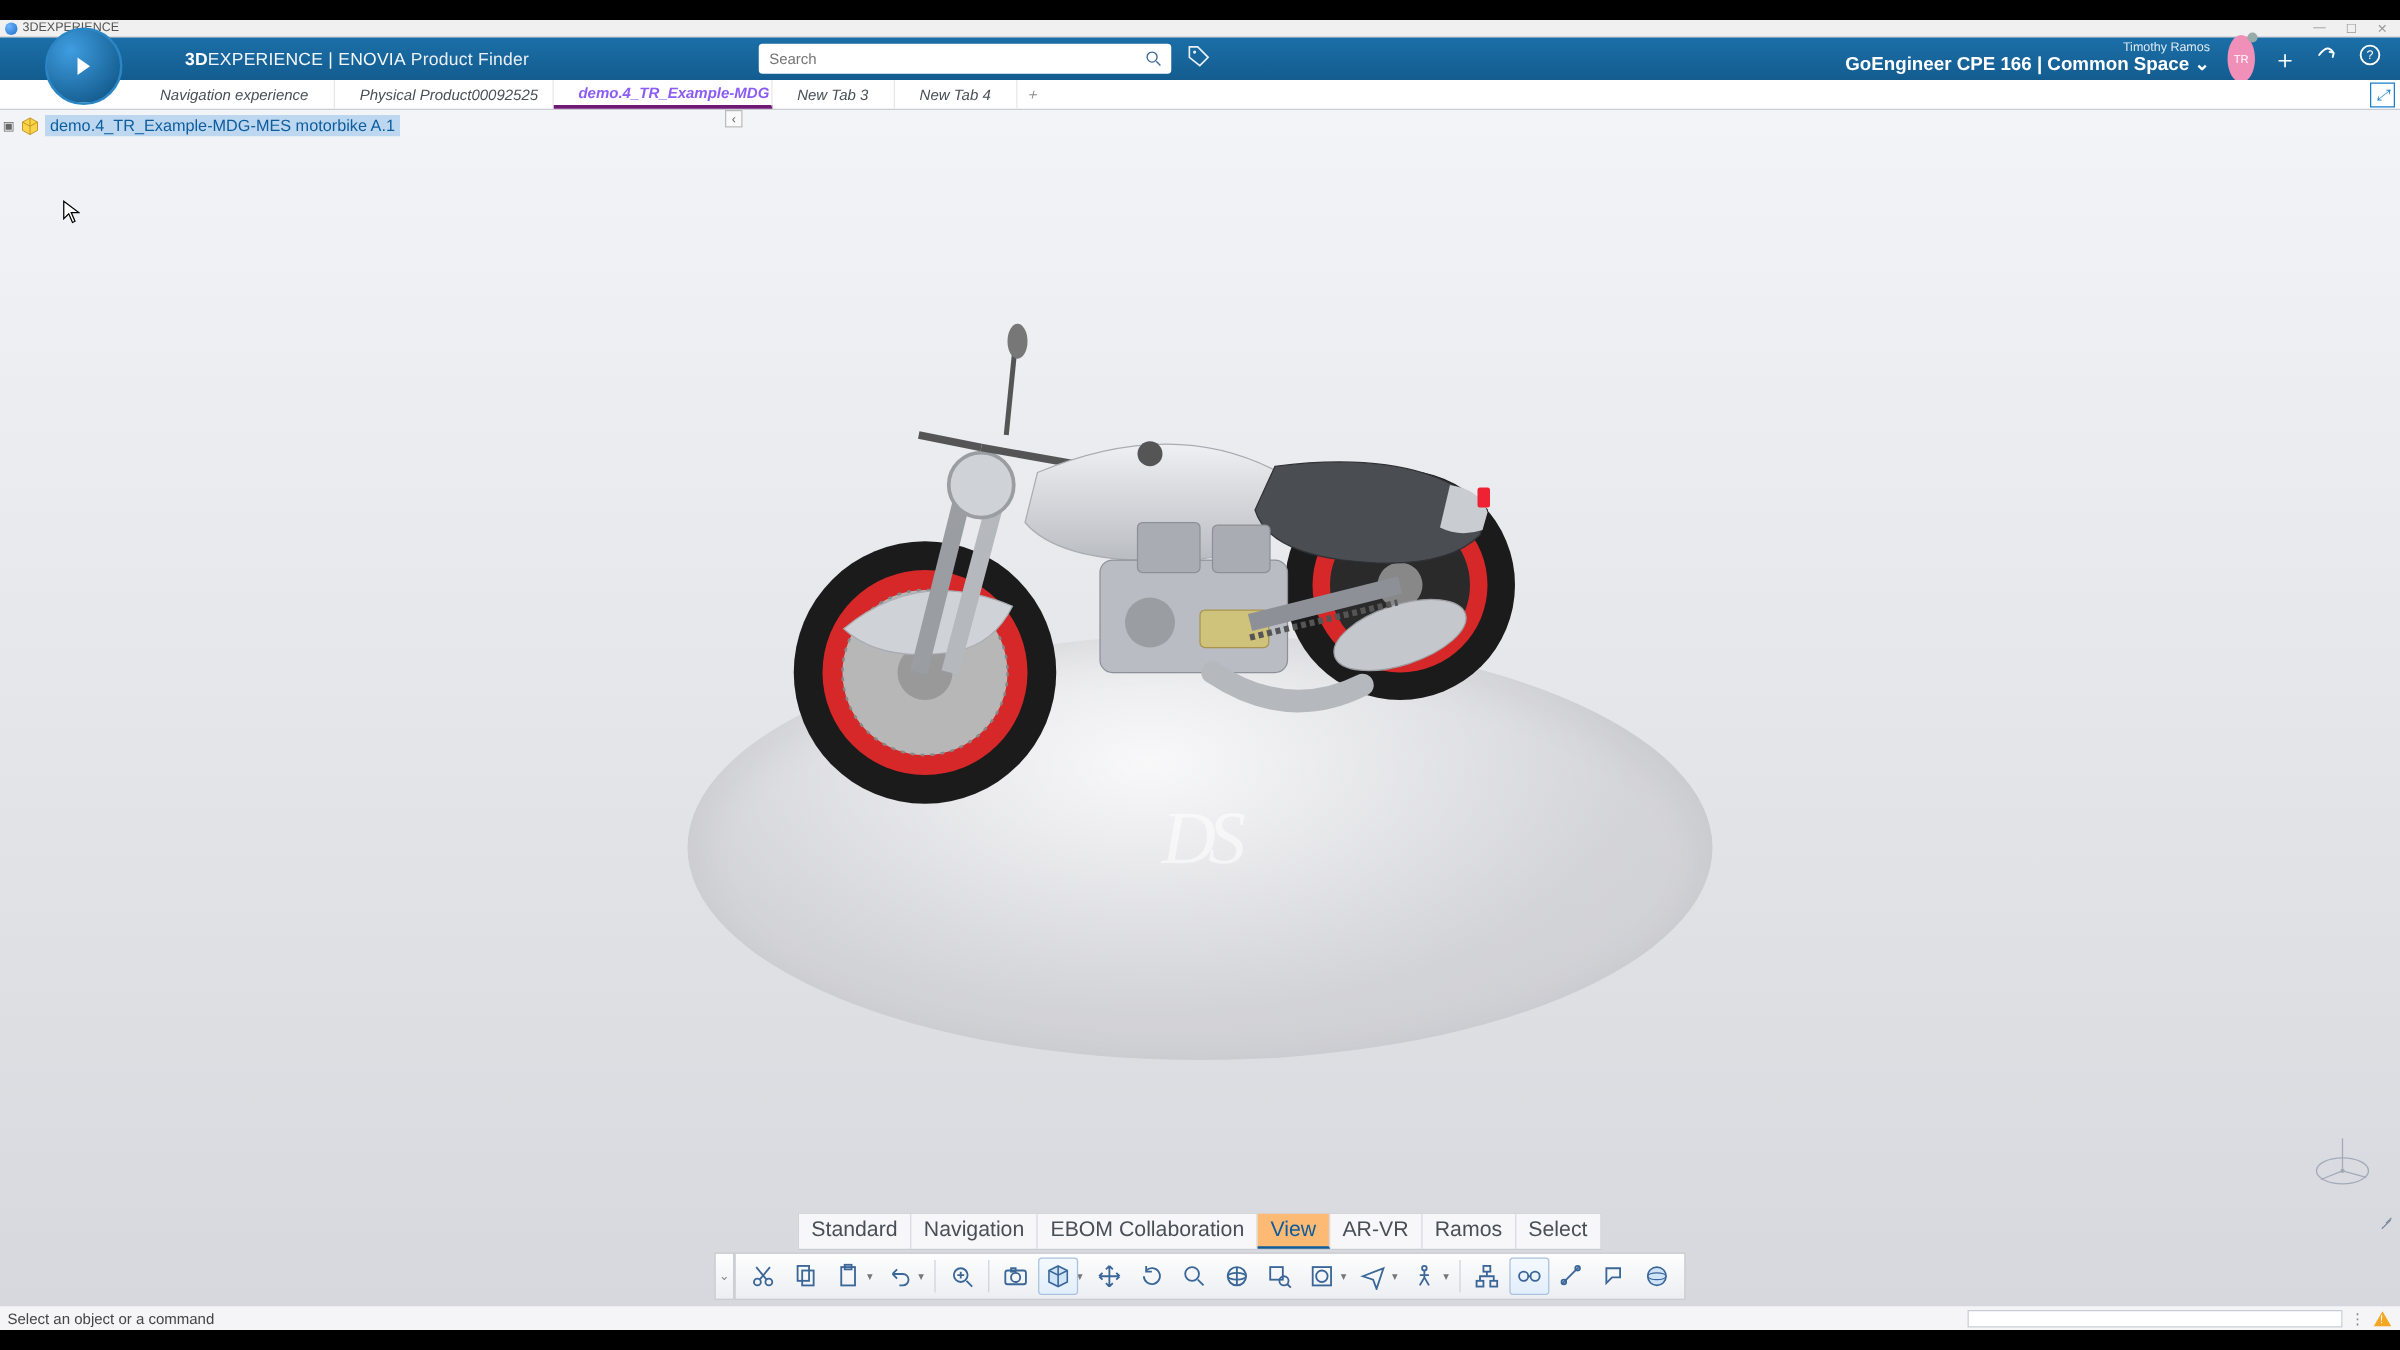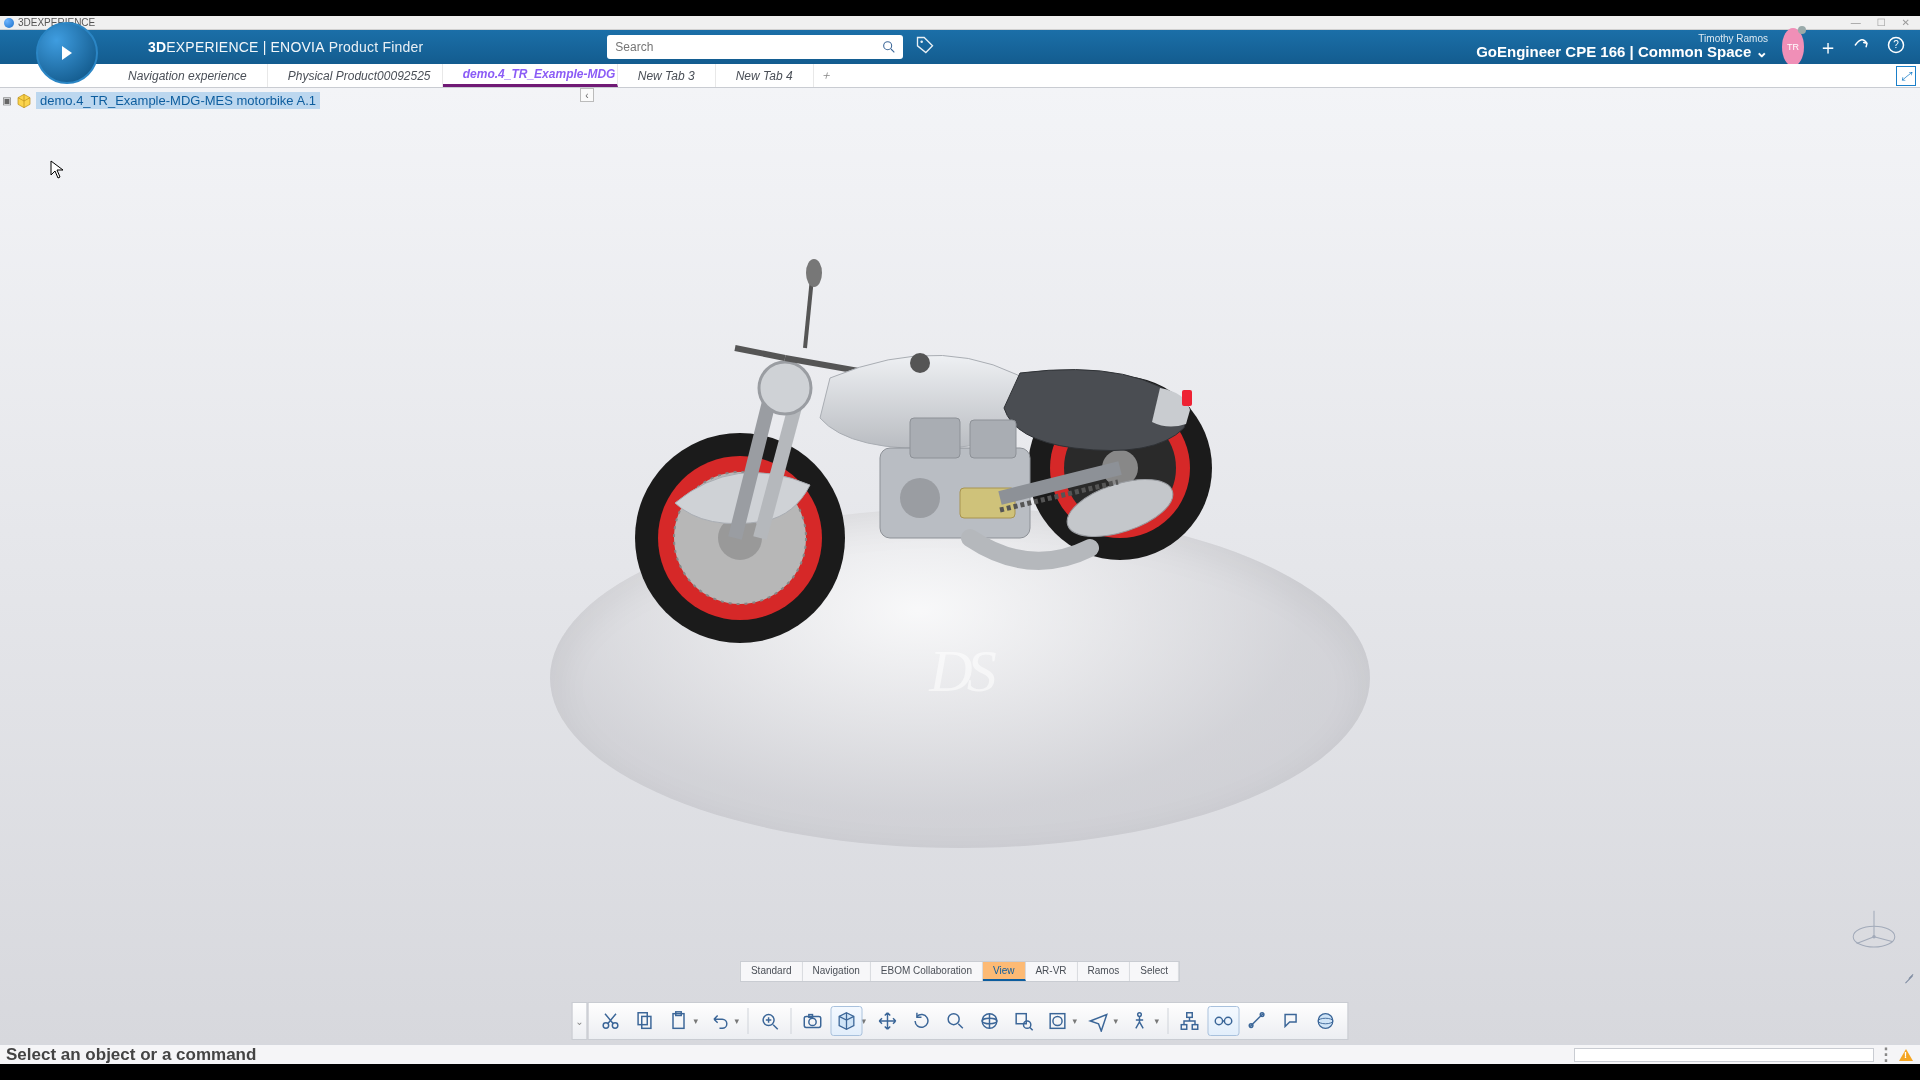--- a/index.html
+++ b/index.html
@@ -20,21 +20,21 @@
   .header { height: 34px; background: linear-gradient(#1b6fa8, #135c8f); display: flex; align-items: center; color: #fff; padding: 0 8px; position: relative; gap: 24px; }
   .compass-hub { position: relative; width: 70px; height: 70px; margin-top: 20px; margin-left: 28px; margin-right: 10px; z-index: 20; }
   .compass-ring { width: 62px; height: 62px; border-radius: 50%; background: radial-gradient(circle at 32% 28%, #3f9de0, #0a4d7c); border: 2px solid #2b86c5; display:flex; align-items:center; justify-content:center; }
   .compass-ring .play { width:0;height:0;border-left:10px solid #fff;border-top:7px solid transparent;border-bottom:7px solid transparent; }
   .app-title { font-size: 14px; letter-spacing: .2px; margin-left: 8px; }
   .app-title .bold { font-weight: 700; }
   .app-title .thin { font-weight: 300; opacity:.95; }
   .app-title .sub { font-weight: 300; opacity:.9; margin-left: 4px; }
 
   .search-wrap { margin-left: 160px; display:flex; align-items:center; }
-  .search-field { width: 296px; height: 24px; border-radius: 3px; border: none; padding: 2px 8px; font-size: 12px; color:#555; }
+  .search-field { width: 330px; height: 24px; border-radius: 3px; border: none; padding: 2px 8px; font-size: 12px; color:#555; }
   .search-btn { width: 28px; height: 24px; margin-left: -28px; border:none; background:transparent; color:#5a7894; cursor:pointer; display:flex;align-items:center;justify-content:center; }
   .tag-icon { margin-left: 12px; color:#fff; opacity:.9; }
 
   .header-right { margin-left:auto; display:flex; align-items:center; gap:14px; padding-right:6px; }
   .user-block { text-align:right; line-height:1.1; }
   .user-name { font-size: 10px; opacity:.85; }
   .space-name { font-size: 15px; font-weight:700; }
   .avatar { width: 22px; height: 38px; border-radius:50%; background:#f08fb7; color:#fff; font-size:9px; display:flex; align-items:center; justify-content:center; position:relative; }
   .avatar .dot { position:absolute; top:-2px; right:-2px; width:8px;height:8px;border-radius:50%;background:#9aa; }
   .hicon { color:#fff; font-size:20px; cursor:pointer; }
@@ -69,36 +69,36 @@
   
   .vcompass { position:absolute; right:20px; bottom:90px; width:52px; height:52px; opacity:.6; }
   .vcompass svg { width:100%; height:100%; }
 
   .mini-handle { position:absolute; right:6px; bottom:62px; width:14px; height:14px; }
   .mini-handle:before,.mini-handle:after { content:""; position:absolute; background:#7d8aa0; }
   .mini-handle:before { width:10px; height:1px; bottom:2px; right:0; transform:rotate(-45deg); }
   .mini-handle:after { width:6px; height:1px; bottom:5px; right:0; transform:rotate(-45deg); }
 
   
-  .tooltabs { position:absolute; bottom:62px; left:50%; transform:translateX(-50%); display:flex; font-size:10px; background:#f7f7f9; border:1px solid #c9ccd2; }
+  .tooltabs { position:absolute; bottom:44px; left:50%; transform:translateX(-50%); display:flex; font-size:17px; background:#f7f7f9; border:1px solid #c9ccd2; }
   .tooltabs .tt { padding:3px 10px; border-right:1px solid #d8dadf; color:#4a4f57; cursor:pointer; }
   .tooltabs .tt.active { background:#fdba74; color:#0d5d9e; border-bottom:2px solid #0d5d9e; }
 
   
   .actionbar-wrap { position:absolute; bottom:4px; left:50%; transform:translateX(-50%); display:flex; align-items:center; }
   .actionbar-pre { width:16px; height:38px; border:1px solid #c9ccd2; background:linear-gradient(#fefefe,#eceef2); display:flex;align-items:center;justify-content:center;color:#888;font-size:10px; cursor:pointer; }
   .actionbar { height:38px; border:1px solid #c9ccd2; background:linear-gradient(#fefefe,#eceef2); display:flex; align-items:center; padding:0 6px; gap:2px; }
   .ab-btn { width:32px; height:30px; display:flex; align-items:center; justify-content:center; border-radius:3px; cursor:pointer; position:relative; }
   .ab-btn.boxed { border:1px solid #a8c1dd; background:linear-gradient(#f4f9ff,#e2eefb); }
   .ab-sep { width:1px; height:26px; background:#d0d3da; margin:0 3px; }
   .ab-drop { width:8px; color:#777; font-size:9px; margin-left:-3px; align-self:center; }
   .ab-btn svg { width:22px; height:22px; }
 
   
-  .statusbar { height: 20px; background:#f5f5f7; border-top:1px solid #d6d8de; display:flex; align-items:center; font-size:17px; color:#444; padding:0 6px;font-weight:bold; }
+  .statusbar { height: 20px; background:#f5f5f7; border-top:1px solid #d6d8de; display:flex; align-items:center; font-size:12px; color:#444; padding:0 6px; }
   .statusbar .right-slot { margin-left:auto; display:flex; align-items:center; gap:4px; }
   .status-field { width:300px; height:14px; border:1px solid #c9ccd2; background:#fff; }
   .status-ico { width:16px;height:16px; display:flex;align-items:center;justify-content:center; }
 
   .tri-warn { width:0;height:0;border-left:7px solid transparent;border-right:7px solid transparent;border-bottom:12px solid #f5a623; position:relative; }
   .tri-warn:after { content:"!"; position:absolute; left:-2px; top:1px; font-size:9px; color:#fff; }
 
   
   .ico-stroke { stroke:#3b6698; stroke-width:1.6; fill:none; }
 </style>

